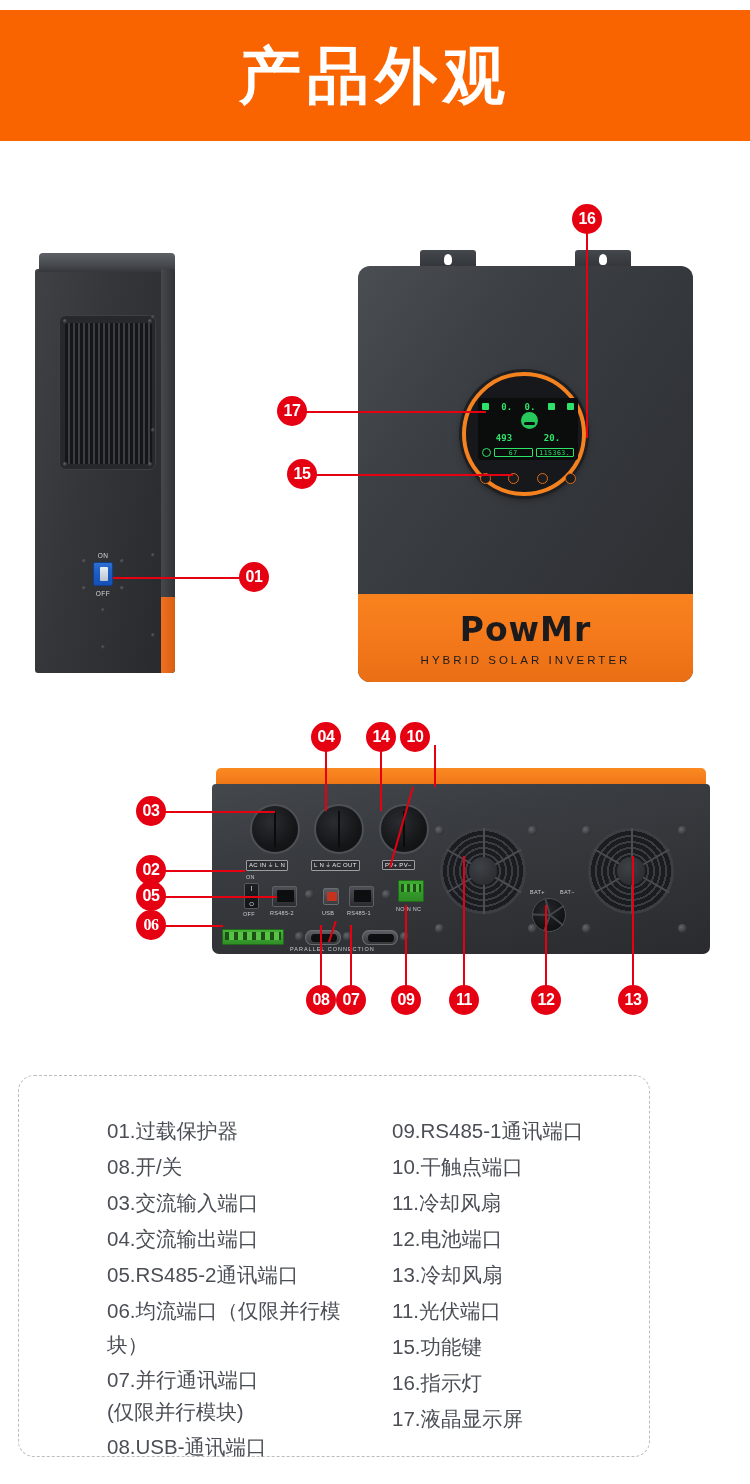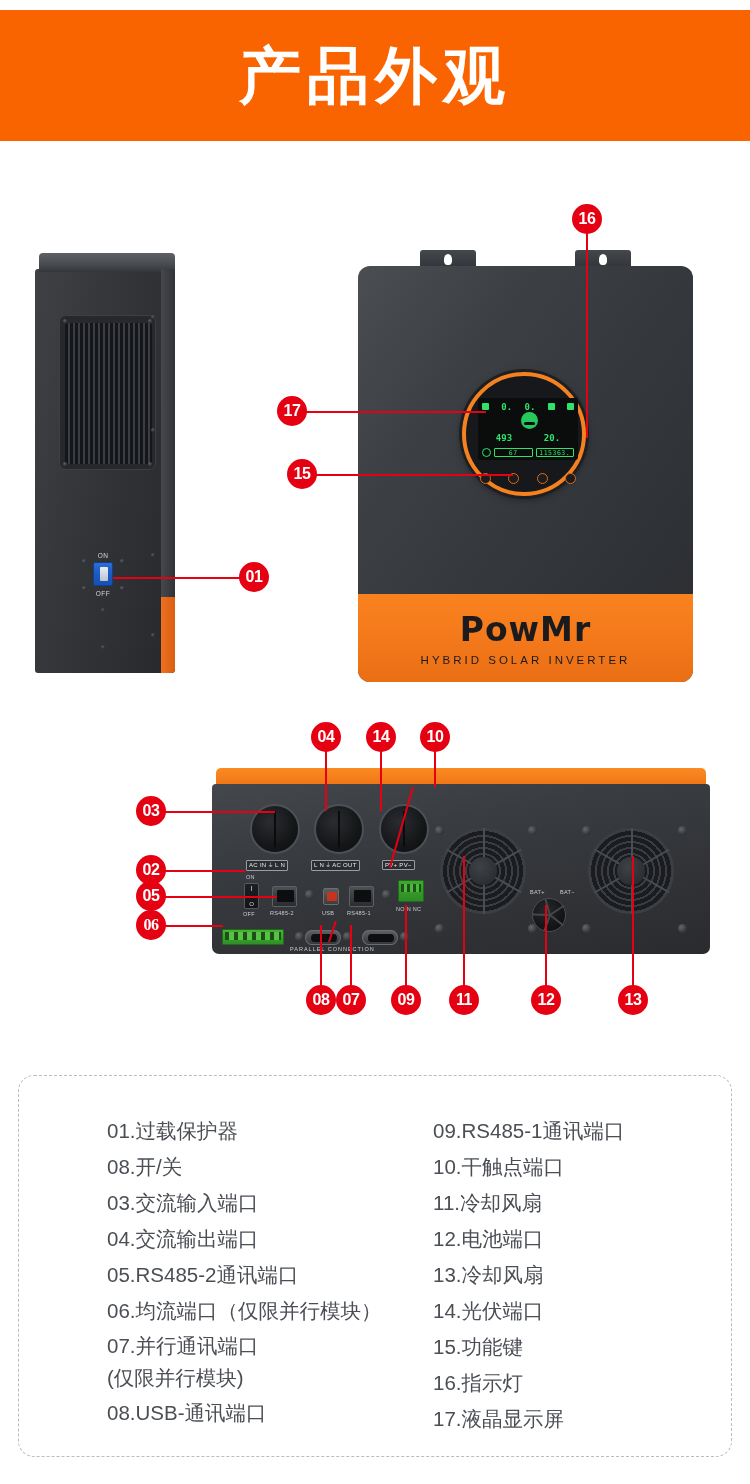--- a/index.html
+++ b/index.html
@@ -287,21 +287,21 @@
     background:radial-gradient(circle at 40% 35%,#27292c 0%,#131517 60%,#0b0d0e 100%);
     border:1px solid #4a4d52;
   }
   .bat-star {
     position:absolute; left:50%; top:50%; width:2px; height:17px;
     background:#44474b; transform-origin:top center;
   }
 
   
   .legend {
-    position:absolute; left:18px; top:1075px; width:714px; height:382px;
+    position:absolute; left:18px; top:1075px; width:632px; height:382px;
     border:1.5px dashed #b9bcc0; border-radius:16px;
     display:flex; z-index:20;
   }
   .legend-col {
     flex:1; padding:38px 0 0 0;
     display:flex; flex-direction:column; gap:2px;
   }
   .legend-col.left { padding-left:88px; }
   .legend-col.right { padding-left:28px; }
   .legend-item {
@@ -489,21 +489,21 @@
 <div class="badge" style="left:239px;top:562px;">01</div>
 
 <div class="lead lead-v" style="left:325px;top:745px;height:66px;"></div>
 <div class="badge" style="left:311px;top:722px;">04</div>
 
 <div class="lead lead-v" style="left:380px;top:745px;height:66px;"></div>
 <div class="badge" style="left:366px;top:722px;">14</div>
 
 <div class="lead lead-v" style="left:434px;top:745px;height:42px;"></div>
 <div class="lead lead-v" style="left:412px;top:787px;height:84px;transform:rotate(16deg);transform-origin:top center;"></div>
-<div class="badge" style="left:420px;top:722px;">10</div>
+<div class="badge" style="left:400px;top:722px;">10</div>
 
 <div class="lead lead-h" style="left:165px;top:811px;width:110px;"></div>
 <div class="badge" style="left:136px;top:796px;">03</div>
 
 <div class="lead lead-h" style="left:165px;top:870px;width:80px;"></div>
 <div class="badge" style="left:136px;top:855px;">02</div>
 
 <div class="lead lead-h" style="left:165px;top:896px;width:112px;"></div>
 <div class="badge" style="left:136px;top:881px;">05</div>
 
@@ -540,18 +540,18 @@
     <div class="legend-item indent2">07.并行通讯端口
     (仅限并行模块)</div>
     <div class="legend-item">08.USB-通讯端口</div>
   </div>
   <div class="legend-col right">
     <div class="legend-item">09.RS485-1通讯端口</div>
     <div class="legend-item">10.干触点端口</div>
     <div class="legend-item">11.冷却风扇</div>
     <div class="legend-item">12.电池端口</div>
     <div class="legend-item">13.冷却风扇</div>
-    <div class="legend-item">14.光伏端口</div>
+    <div class="legend-item">11.光伏端口</div>
     <div class="legend-item">15.功能键</div>
     <div class="legend-item">16.指示灯</div>
     <div class="legend-item">17.液晶显示屏</div>
   </div>
 </div>
 
 </body></html>

